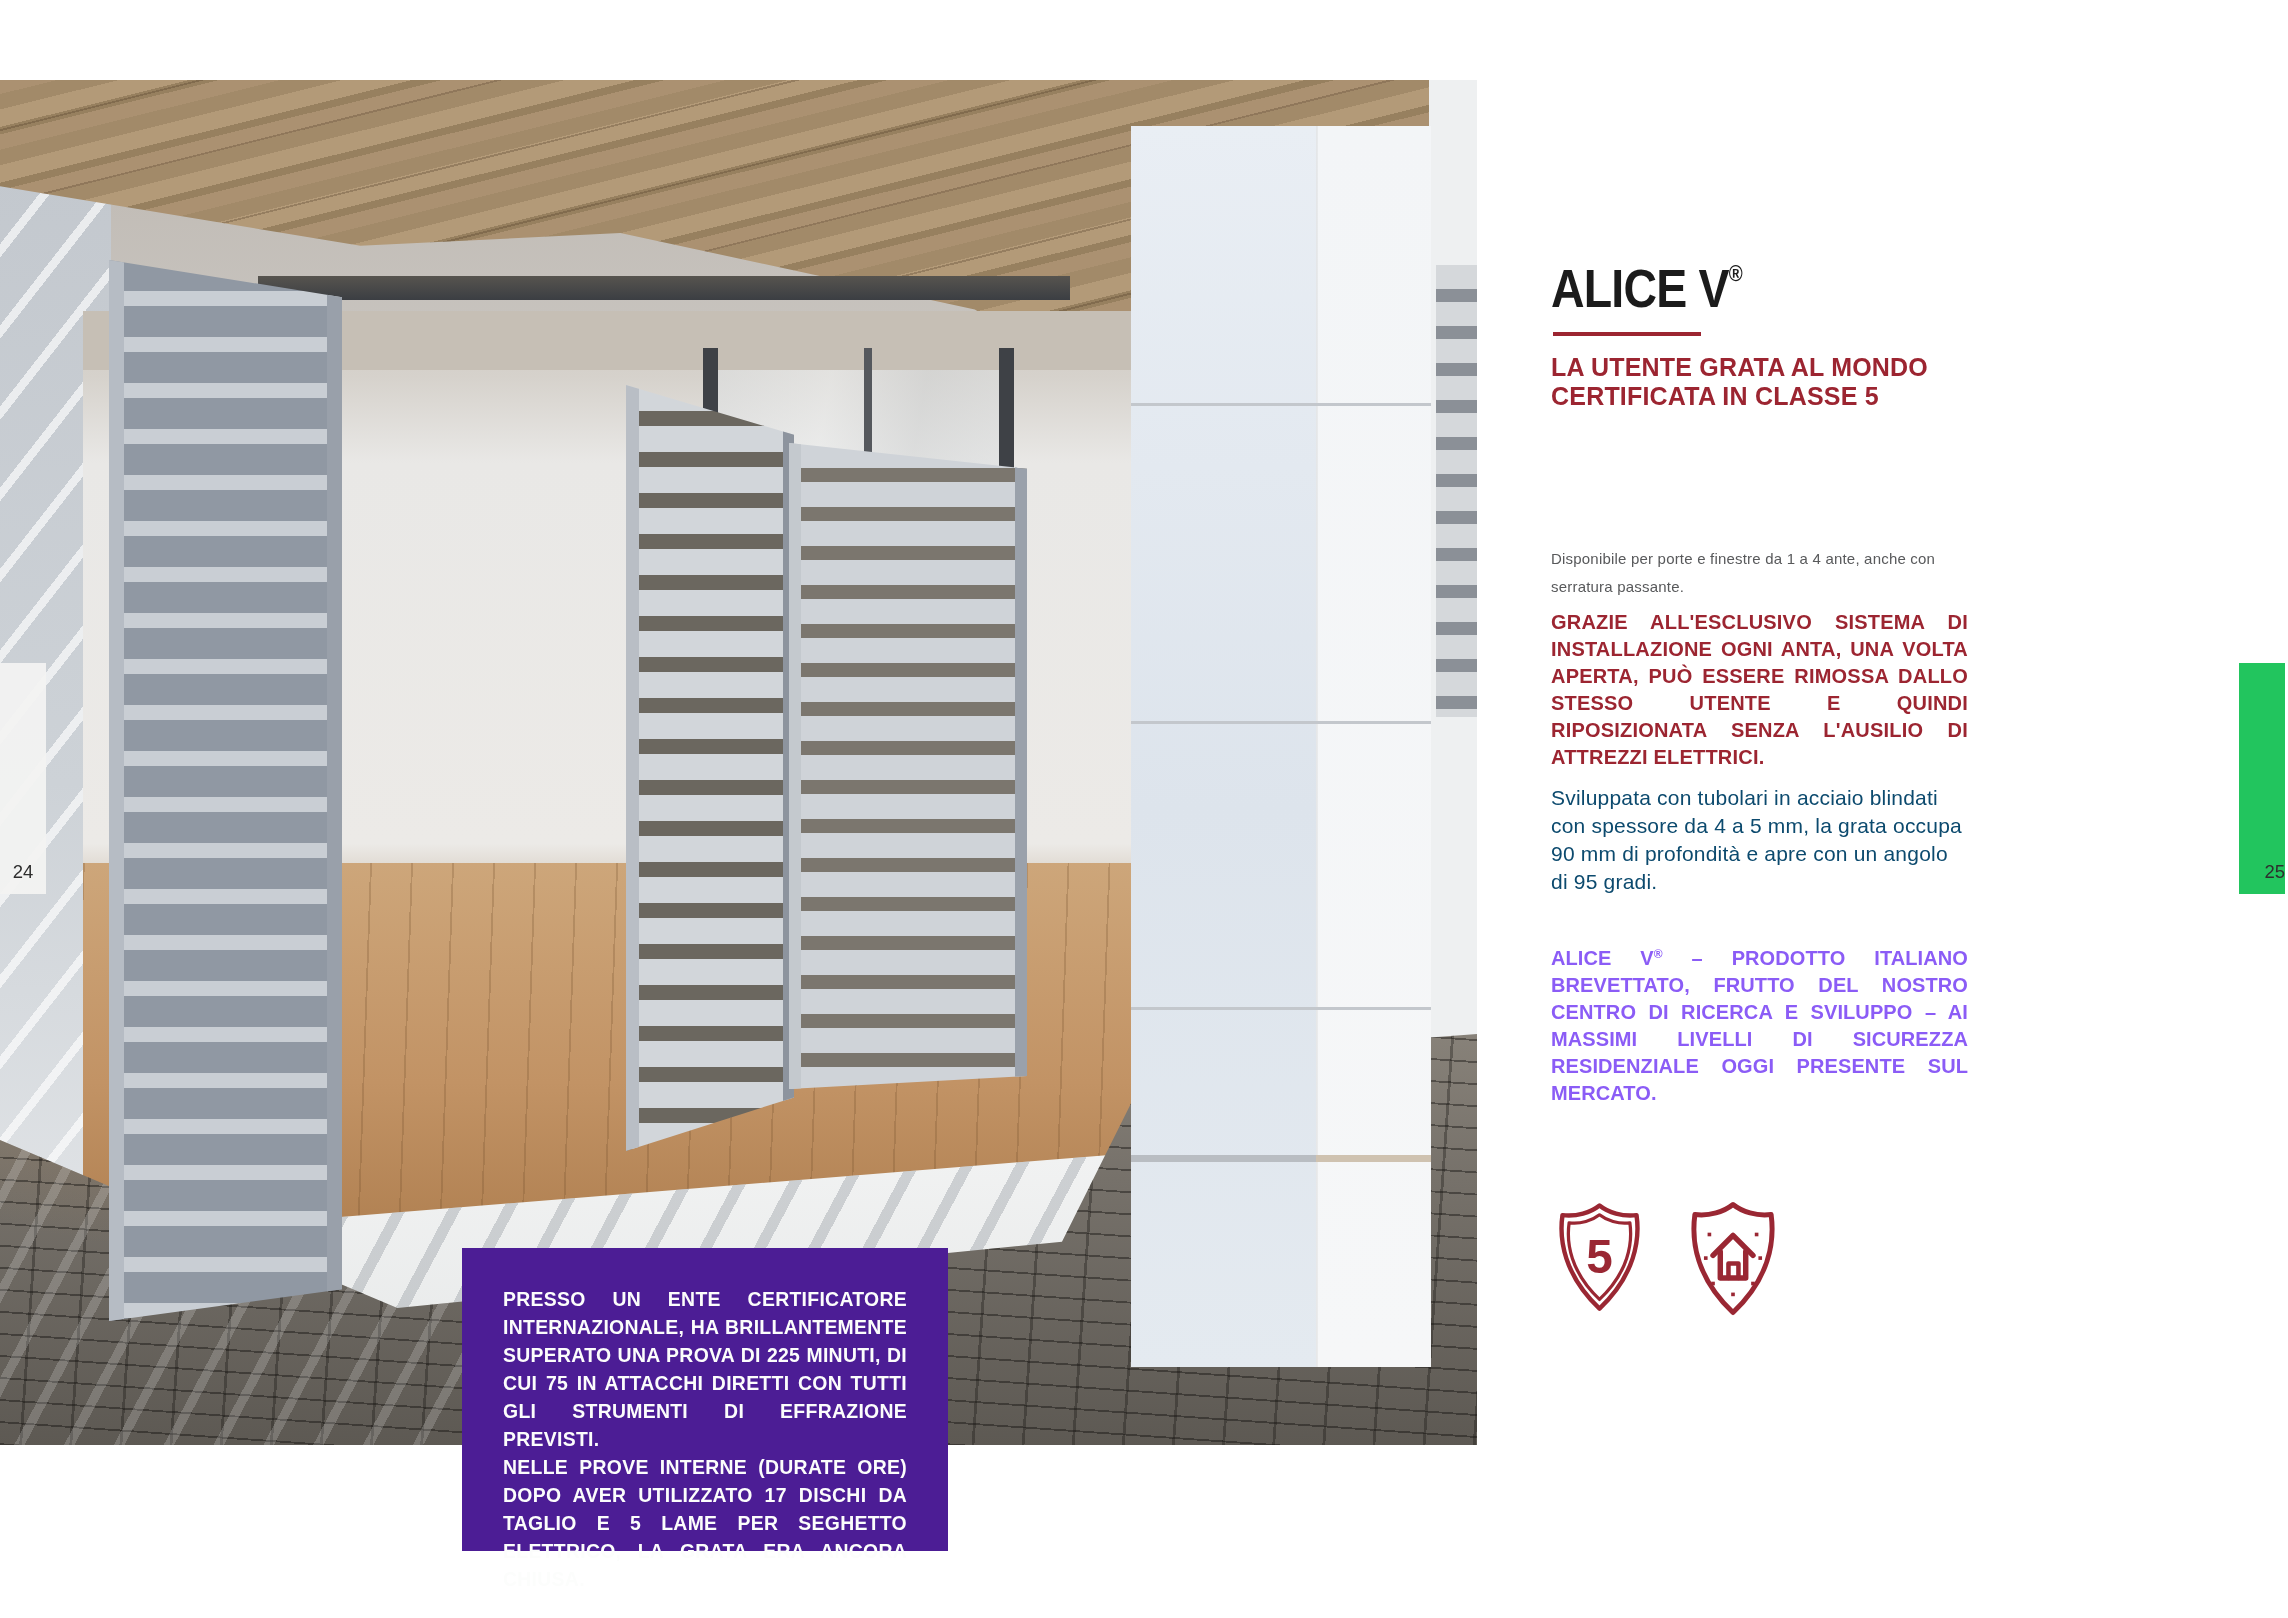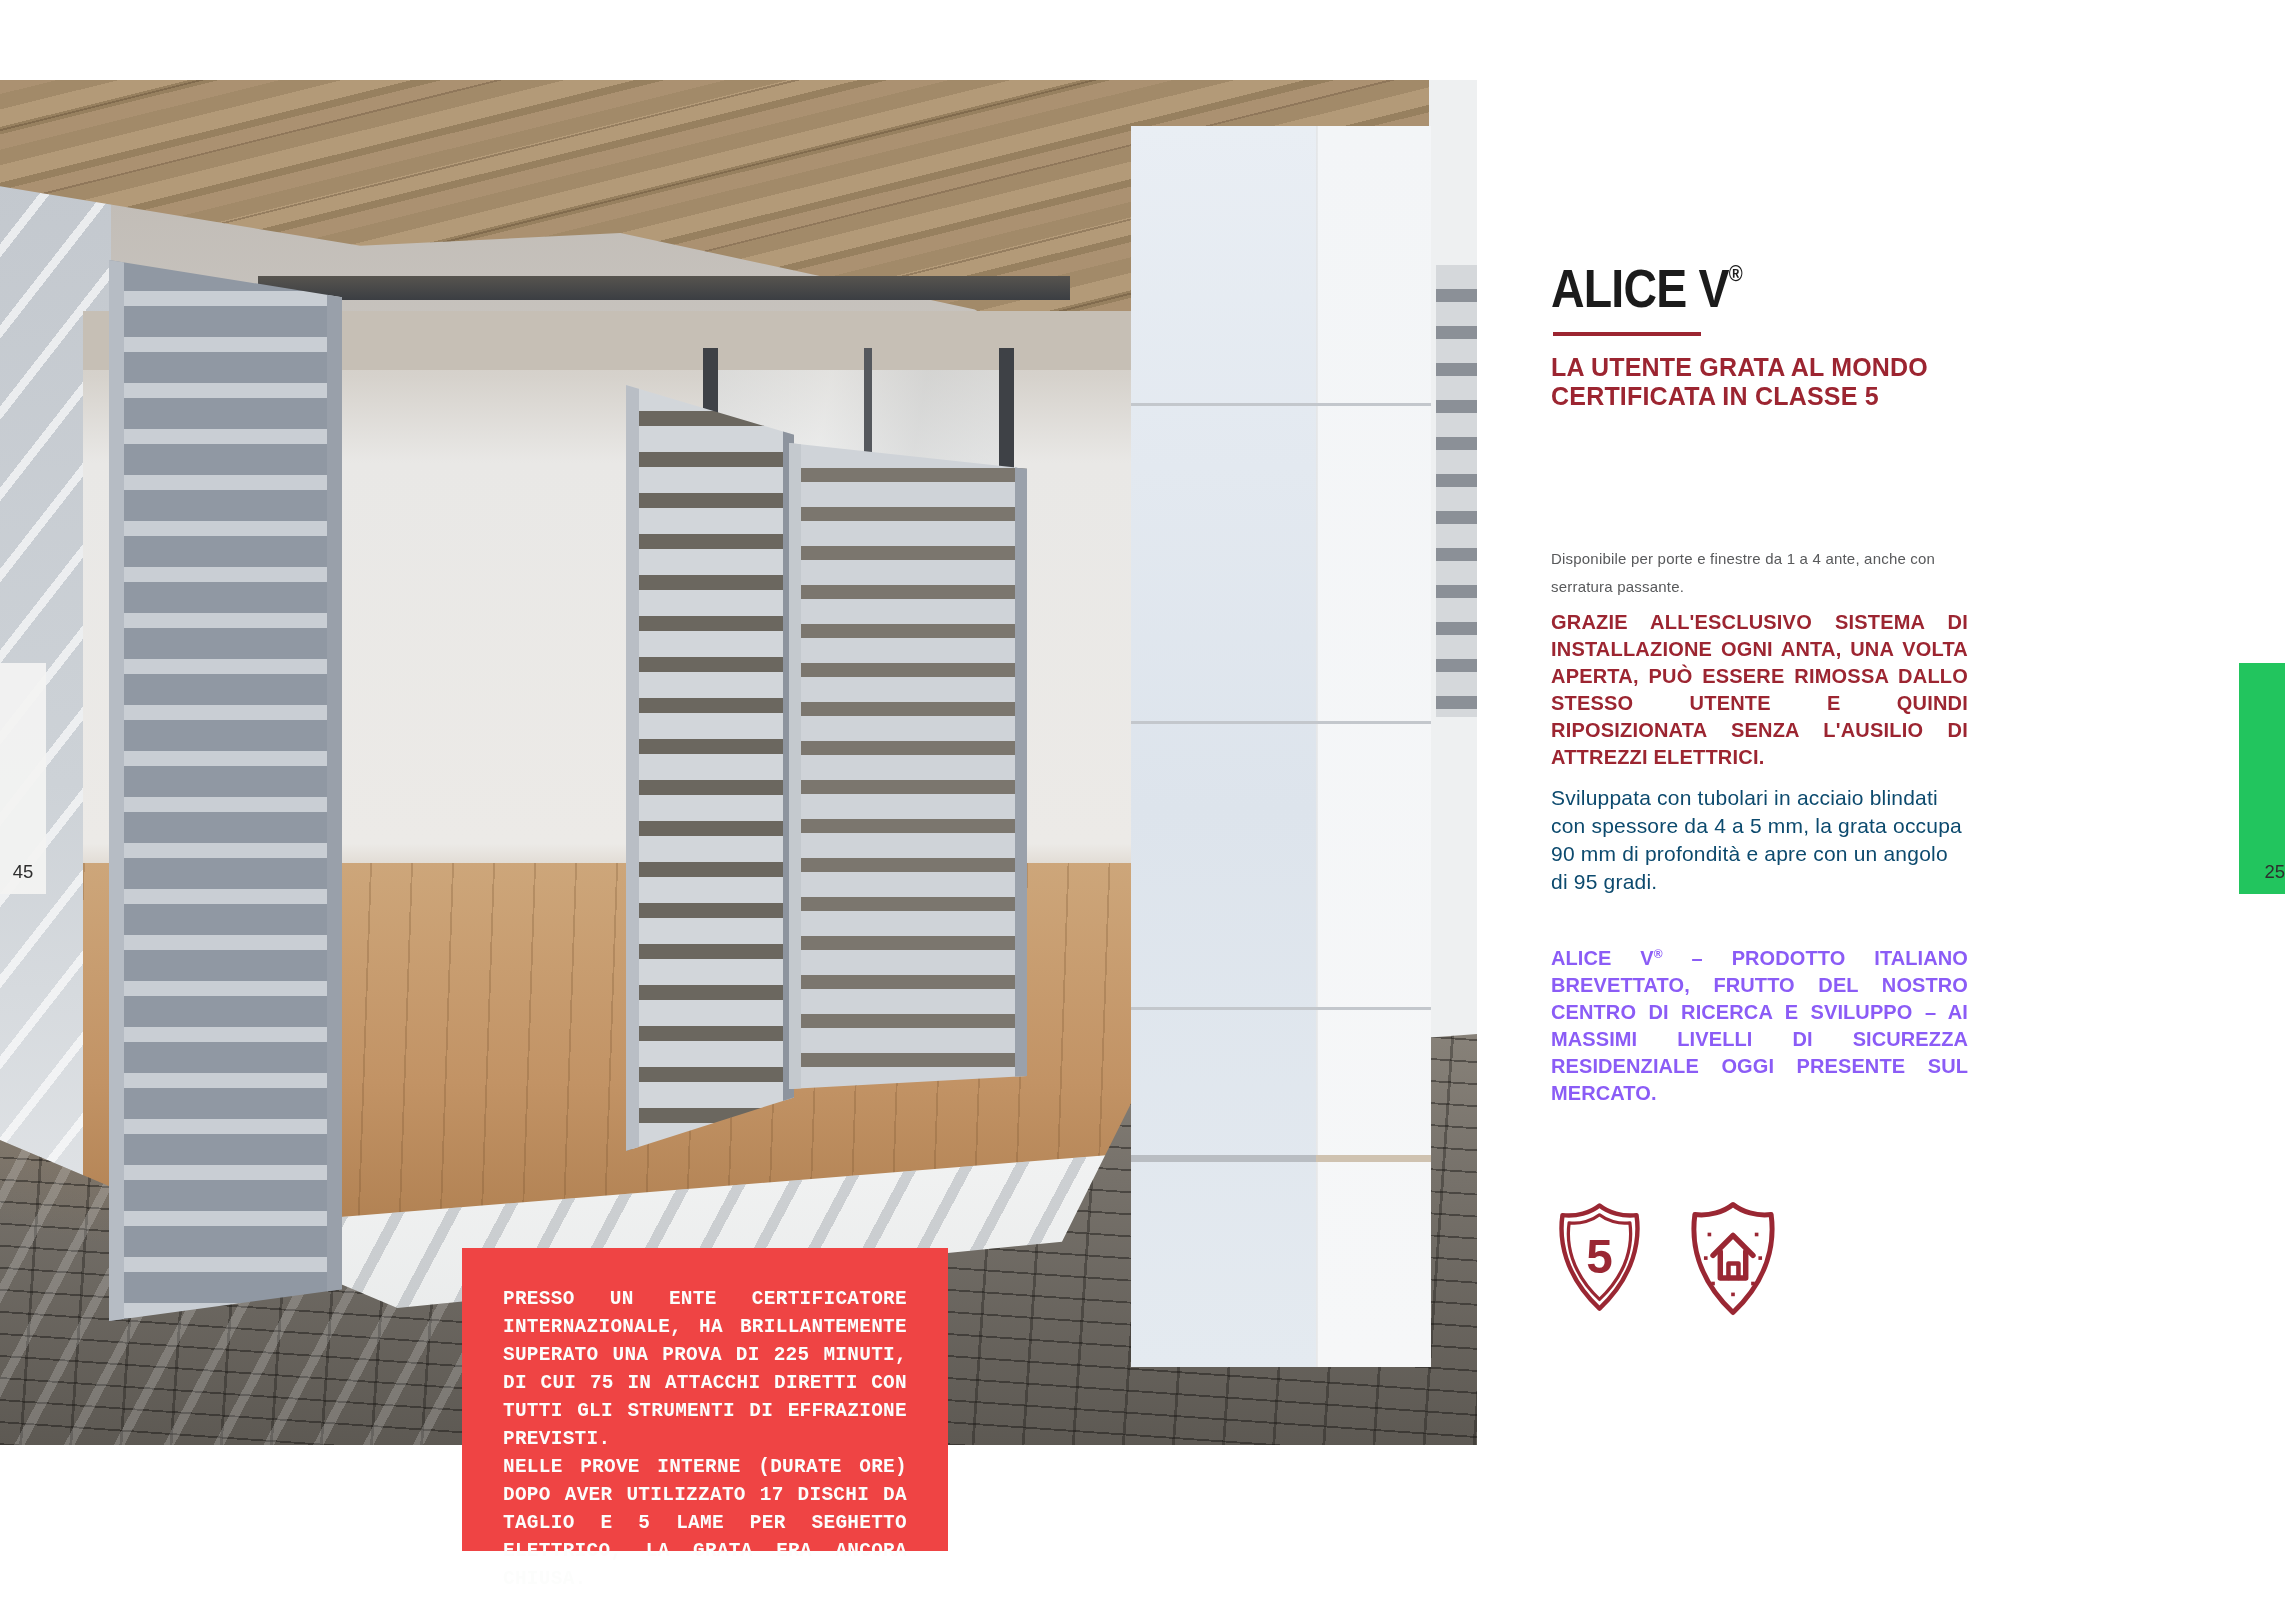--- a/index.html
+++ b/index.html
@@ -88,21 +88,21 @@
   .seam.s1 { top:277px; } .seam.s2 { top:595px; } .seam.s3 { top:881px; }
   .seam.s4 { top:1029px; height:7.4px; background:linear-gradient(90deg,#b9bdc2 0 185px,#cfc2b0 185px); }
 
   
   .right-sliver { position:absolute; left:1429px; top:0; width:48px; height:997px; z-index:5; background:#eef0f1; }
   .edge-grate { position:absolute; left:1436px; top:185px; width:41px; height:452px; z-index:8;
     background:repeating-linear-gradient(180deg,#d5d8db 0 24px,#8b9097 24px 37px); }
 
   
   .caption-box { position:absolute; left:462px; top:1248px; width:486px; height:303px; z-index:20;
-    background:#ef4444; padding:37px 41px 0 41px;font-family:Liberation Mono, monospace; }
+    background:#4c1d95; padding:37px 41px 0 41px; }
   .caption-box p { color:#fcfdfc; font-size:19.4px; font-weight:700; line-height:28px;
     text-align:justify; letter-spacing:0.3px; }
 
   
   .copy { position:absolute; left:1551px; top:0; width:417px; }
   .title-row { position:absolute; top:257px; left:0; white-space:nowrap; }
   .title { display:inline-block; font-size:54px; font-weight:800; color:#1b1b1b; letter-spacing:-0.9px;
     transform:scaleX(.86); transform-origin:left; }
   .title sup { font-size:22px; font-weight:800; vertical-align:26px; letter-spacing:0; }
   .title-rule { position:absolute; top:332px; left:1.8px; width:148px; height:3.7px; background:#9c2531; }
@@ -215,20 +215,20 @@
             <rect x="31" y="90" width="4" height="4"></rect>
               <rect x="75" y="90" width="4" height="4"></rect>
             <rect x="53" y="102" width="4" height="4"></rect>
           </g>
         </svg>
       </div>
     </div>
   </aside>
 
   <div class="tab tab-left">
-    <span>45</span>
+    <span>24</span>
   </div>
   <div class="tab tab-right">
     <span>25</span>
   </div>
 
 </div>
 
 
 </body></html>

